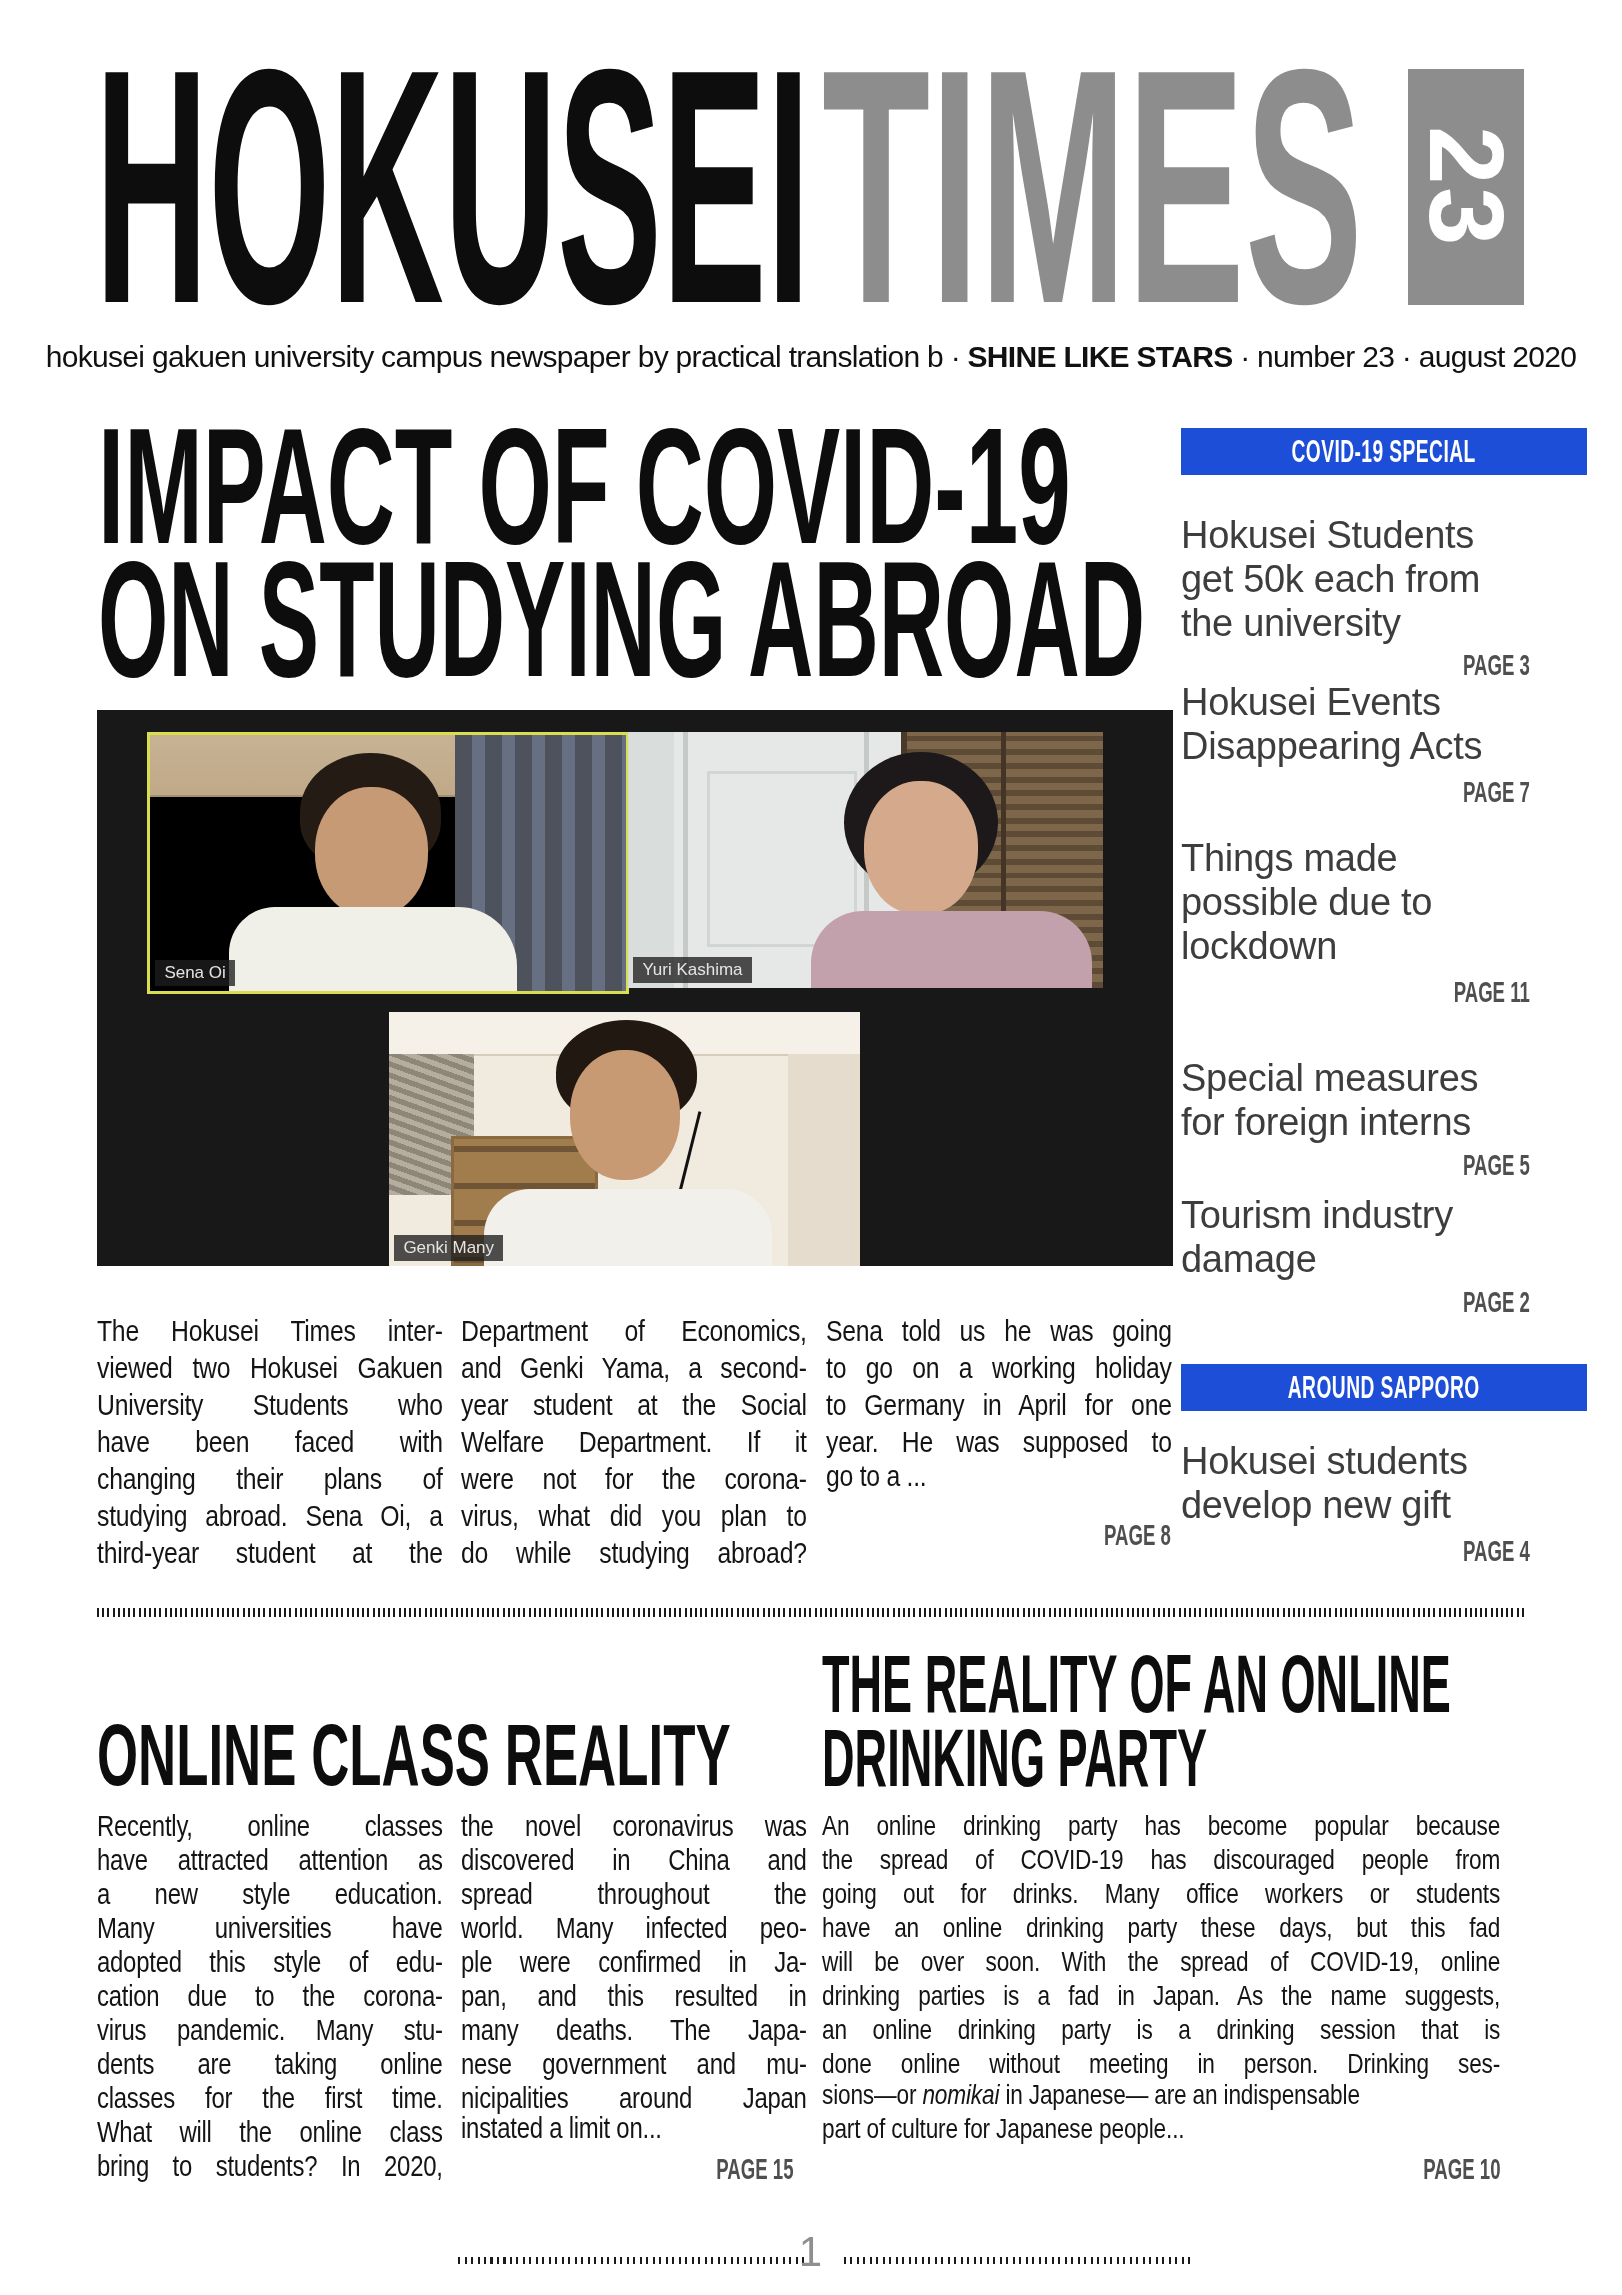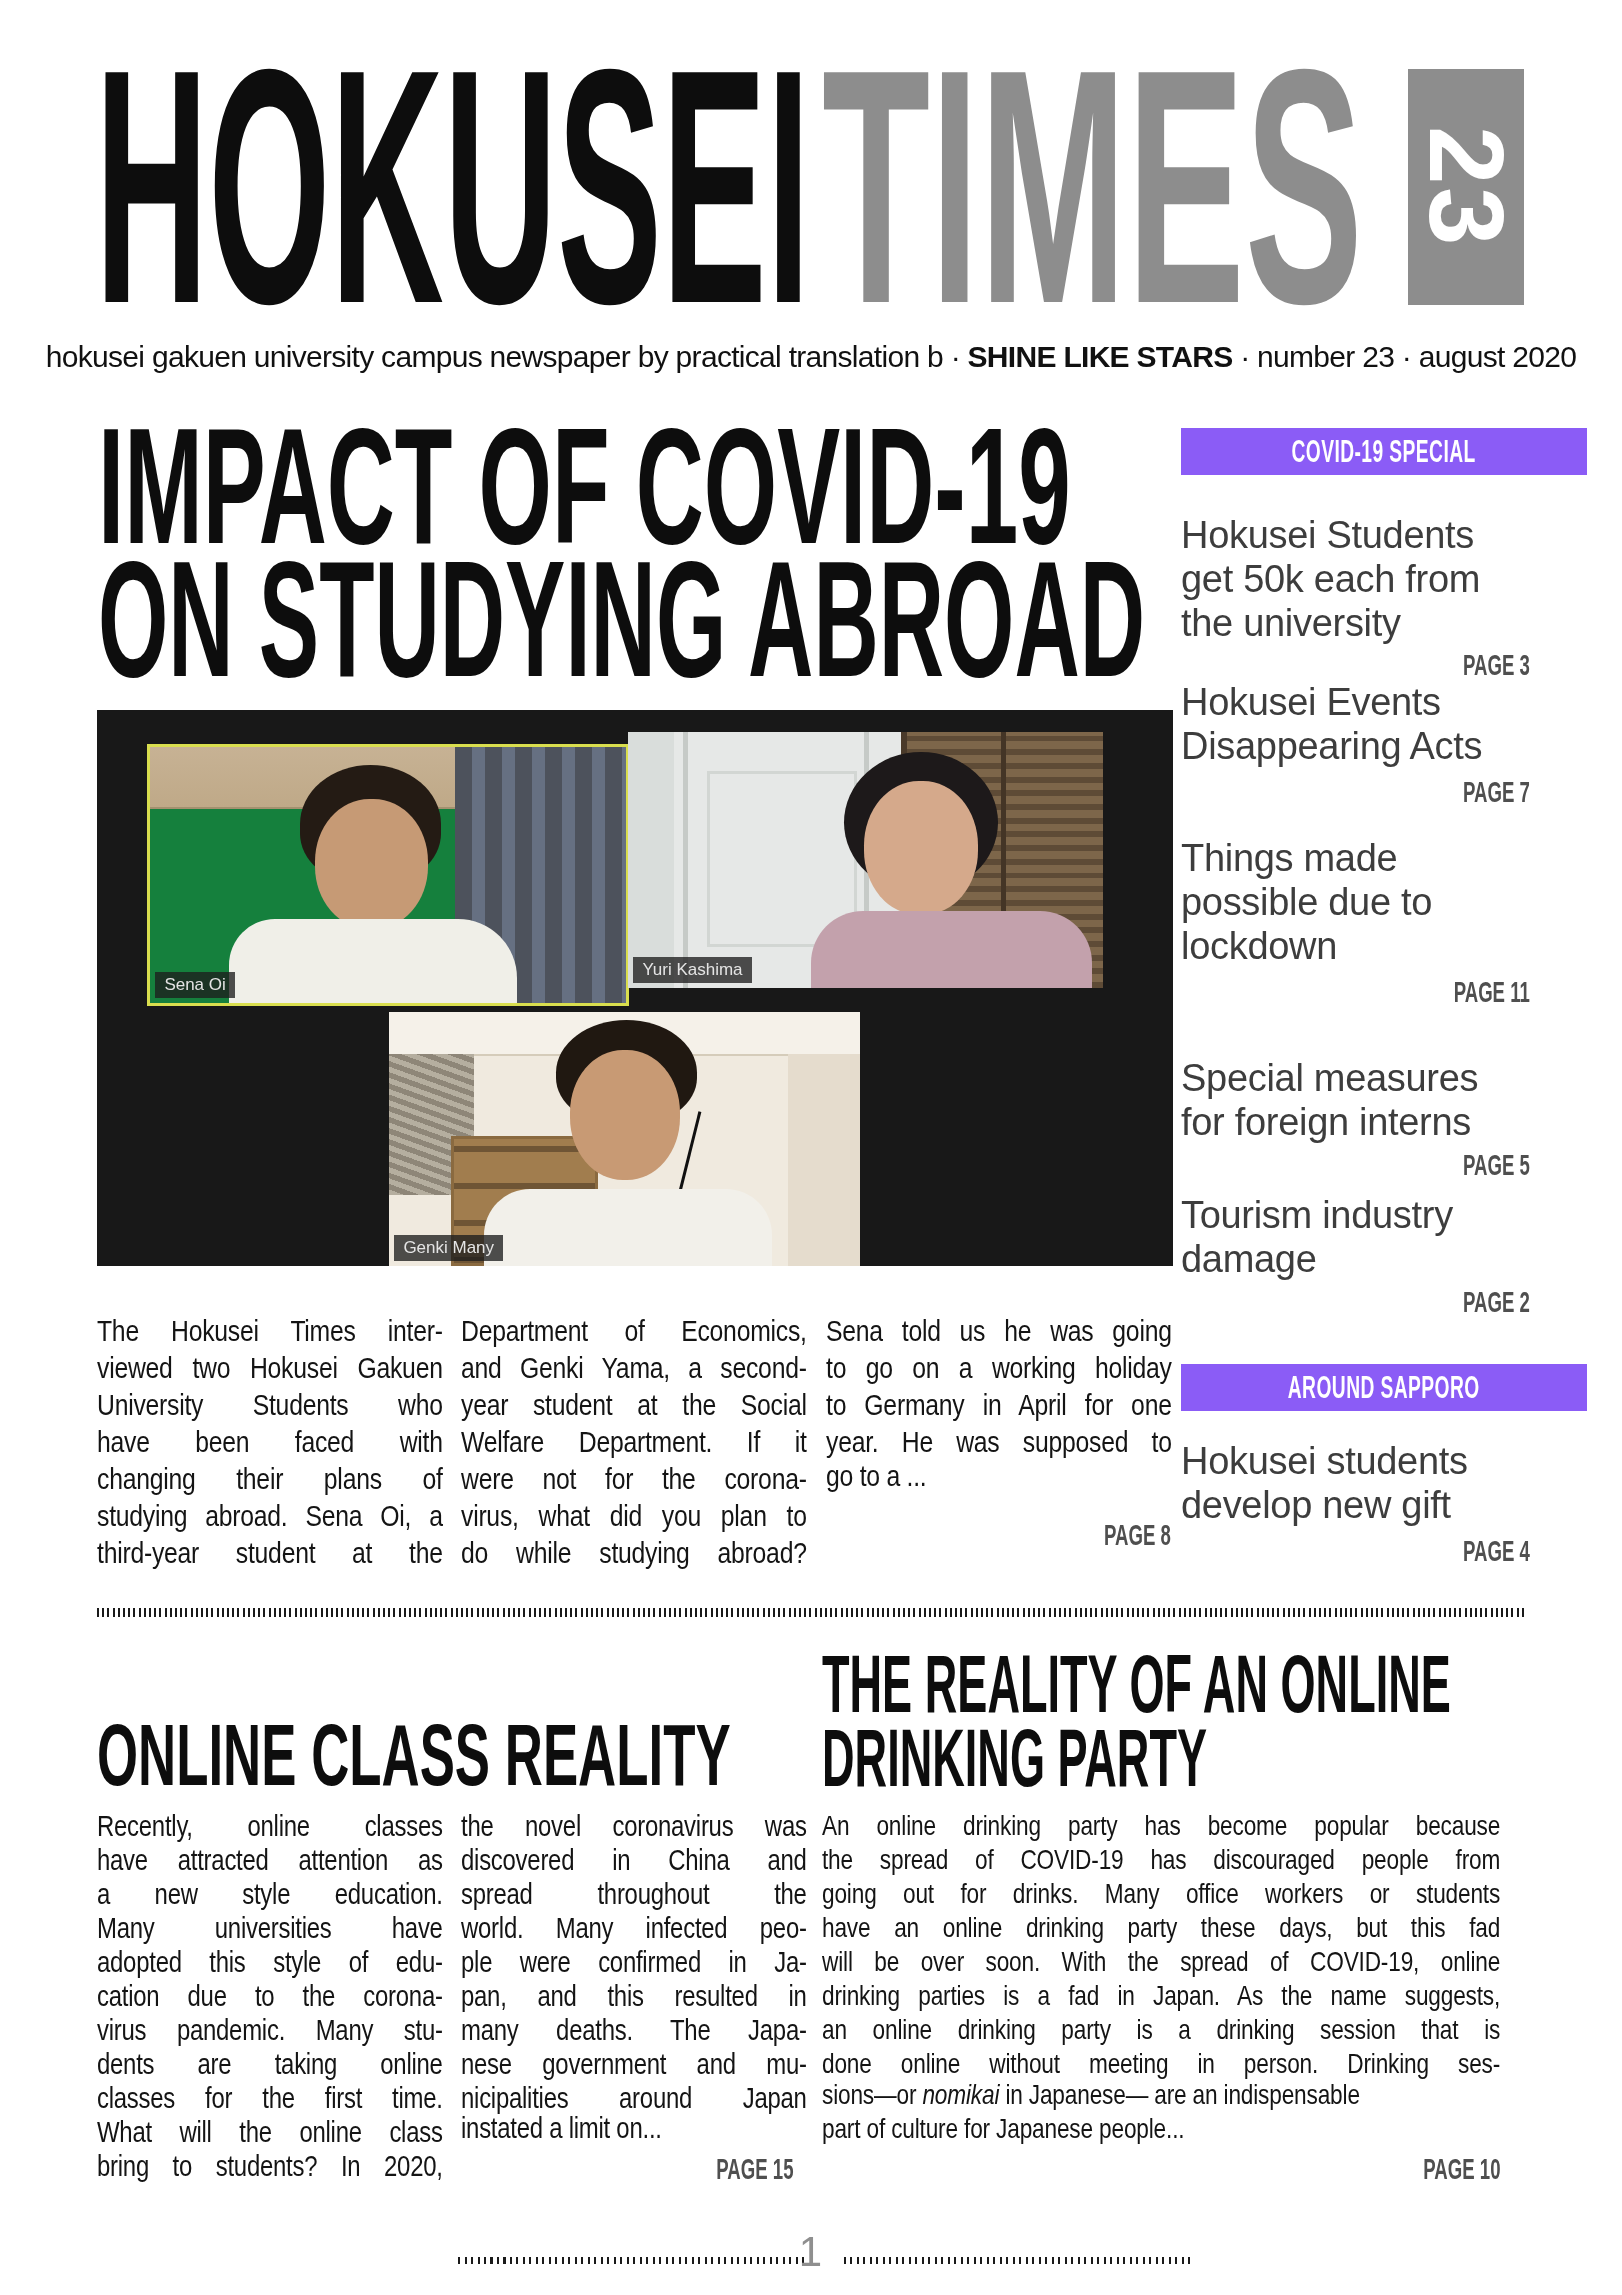--- a/index.html
+++ b/index.html
@@ -1,20 +1,20 @@
 <!DOCTYPE html>
 <html style="font-size:10.5px"><head>
 <meta charset="utf-8">
 <style>
   html,body{margin:0;padding:0;background:#777;}
   .page{position:relative;width:1622px;height:2295px;background:#ffffff;overflow:hidden;
         font-family:"Liberation Sans",sans-serif;color:#141414;}
   .abs{position:absolute;}
   .condensed{display:inline-block;transform-origin:left top;white-space:nowrap;font-weight:bold;color:#0d0d0d;}
-  .bar{position:absolute;background:#8b5cf6;display:flex;align-items:center;justify-content:center;}
+  .bar{position:absolute;background:#1d4ed8;display:flex;align-items:center;justify-content:center;}
   .bar span{color:#fff;font-weight:bold;font-size:31px;letter-spacing:0.7px;white-space:nowrap;
             display:inline-block;transform:scaleX(0.62);transform-origin:center center;}
   .sideitem{position:absolute;left:1181px;width:366px;color:#3d3d3d;font-size:38px;line-height:44px;
             letter-spacing:-0.3px;white-space:pre-line;}
   .pagelabel{position:absolute;color:#4f4f4f;font-weight:bold;font-size:30px;text-align:right;}
   .pagelabel span{display:inline-block;transform:scaleX(0.62);transform-origin:right center;white-space:nowrap;}
   .justify{text-align:justify;text-align-last:justify;-moz-text-align-last:justify;white-space:pre-line;}
   .bodycol{position:absolute;width:419px;font-size:30px;line-height:37px;letter-spacing:-0.3px;
            transform:scaleX(0.825);transform-origin:left top;}
   .blcol{position:absolute;width:419px;font-size:29px;line-height:34px;letter-spacing:-0.3px;
@@ -49,21 +49,21 @@
     <span>hokusei gakuen university campus newspaper by practical translation b · </span><span style="font-weight:bold;">SHINE LIKE STARS</span><span> · number 23 · august 2020</span>
   </div>
 
   <div class="abs" style="left:0;top:0;">
     <span class="condensed" style="position:absolute;left:98px;top:403px;font-size:166px;line-height:166px;transform:scaleX(0.568);">IMPACT OF COVID-19</span>
     <span class="condensed" style="position:absolute;left:98px;top:536px;font-size:166px;line-height:166px;transform:scaleX(0.545);">ON STUDYING ABROAD</span>
   </div>
 
   <div class="abs" style="left:97px;top:710px;width:1076px;height:556px;background:#181818;">
 
-    <div class="tile" style="left:50px;top:22px;width:476px;height:256px;background:#15803d;border:3.3px solid #d9de4e;margin-top:12px;">
+    <div class="tile" style="left:50px;top:22px;width:476px;height:256px;background:#000000;border:3.3px solid #d9de4e;">
       <div class="abs" style="left:0;top:0;right:0;height:60px;background:linear-gradient(180deg,#c7b294,#bfa988);border-bottom:2px solid #a3916f;"></div>
       <div class="abs" style="right:0;top:0;bottom:0;width:171px;background:repeating-linear-gradient(90deg,#4d525c 0 17px,#667082 17px 30px);"></div>
       <div class="abs" style="left:150px;top:18.3px;width:141px;height:118px;background:#241b14;border-radius:50% 50% 42% 42%;"></div>
       <div class="abs" style="left:165px;top:52px;width:113px;height:130px;background:#c69a75;border-radius:48%;"></div>
       <div class="abs" style="left:79px;bottom:0;width:288px;height:84px;background:#f0efe8;border-radius:46px 59px 0 0;"></div>
       <div class="nametag">Sena Oi</div>
     </div>
 
     <div class="tile" style="left:531px;top:22px;width:475px;height:256px;background:#e6e8e7;">
       <div class="abs" style="left:0;top:0;bottom:0;width:46px;background:#d9dddb;"></div>

